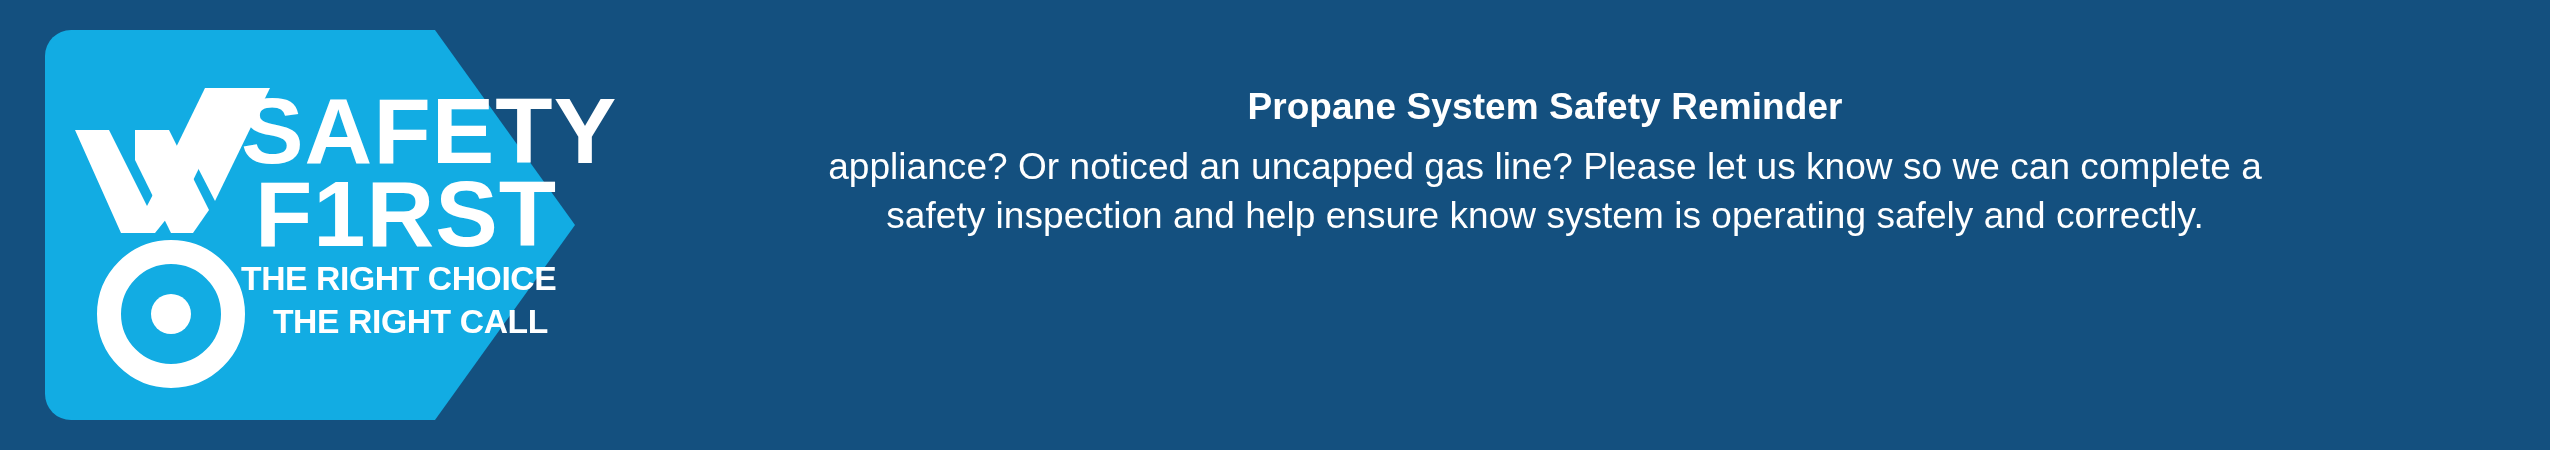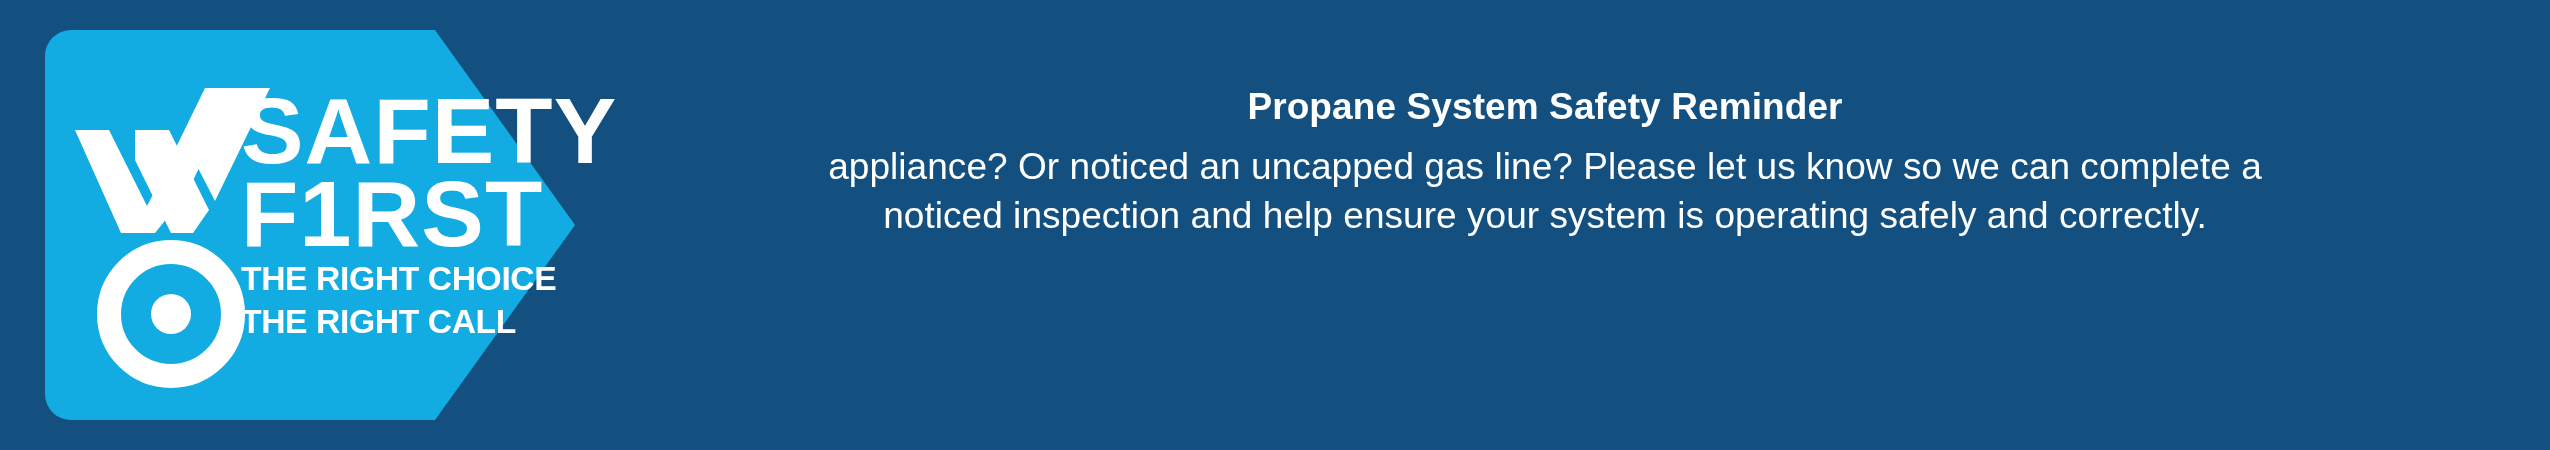--- a/index.html
+++ b/index.html
@@ -39,20 +39,21 @@
     width: 530px;
     height: 390px;
   }
 
   .badge-inner {
     position: absolute;
     left: 0;
     top: 0;
     width: 530px;
     height: 390px;
+    text-align: right;
   }
 
   
   .badge-marks {
     position: absolute;
     left: 30px;
     top: 58px;
     width: 210px;
     height: 290px;
   }
@@ -187,16 +188,16 @@
         <div class="tag-line">THE RIGHT CHOICE</div>
         <div class="tag-line">THE RIGHT CALL</div>
       </div>
 
     </div>
   </div>
 
   <div class="message">
     <div class="msg-heading">Propane System Safety Reminder</div>
     <div class="msg-line">appliance? Or noticed an uncapped gas line? Please let us know so we can complete a</div>
-    <div class="msg-line">noticed inspection and help ensure your system is operating safely and correctly.</div>
+    <div class="msg-line">safety inspection and help ensure know system is operating safely and correctly.</div>
   </div>
 
 </div>
 
 </body></html>

